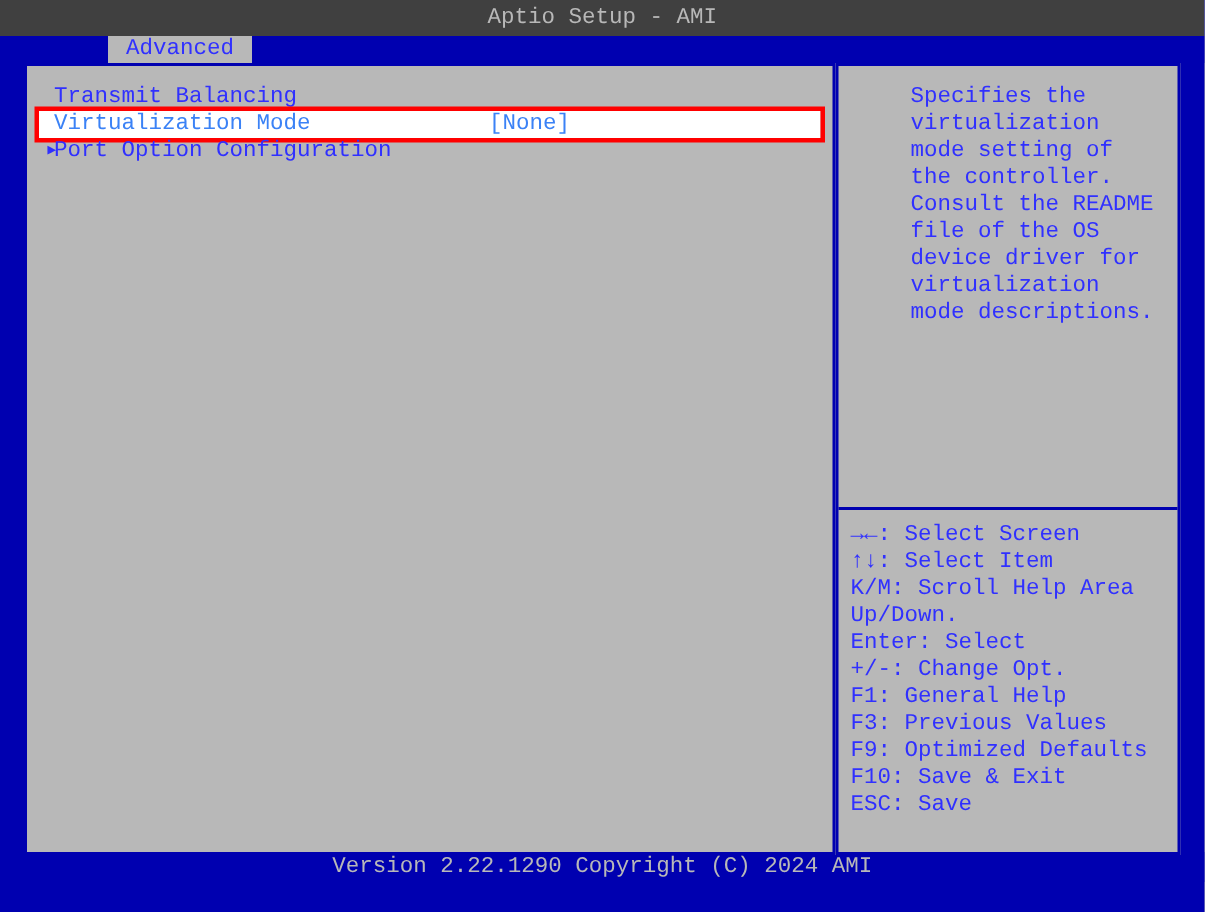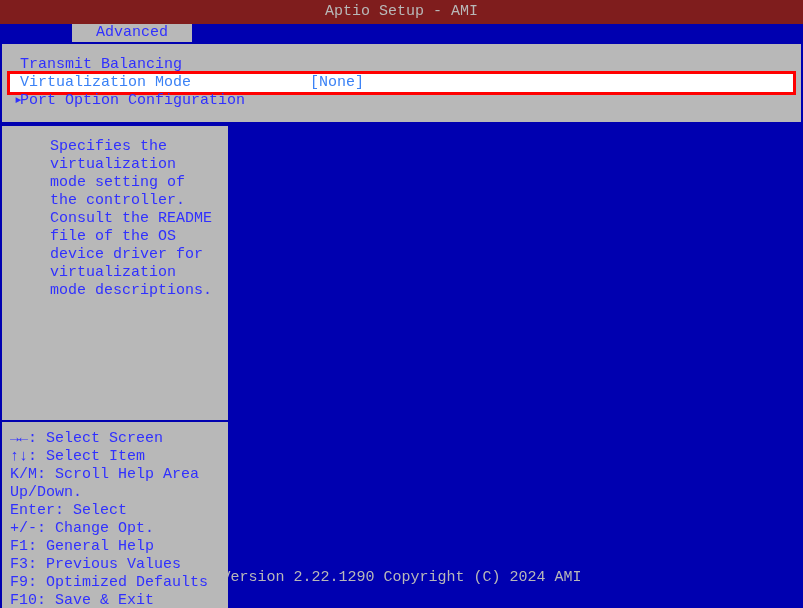--- a/index.html
+++ b/index.html
@@ -6,45 +6,44 @@
   body {
     width: 803px;
     height: 608px;
     background: #0000b0;
     font-family: "Courier New", monospace;
     font-size: 15px;
     overflow: hidden;
   }
   .title-bar {
     height: 24px;
-    background: #7f1d1d;
+    background: #404040;
     color: #b8b8b8;
     text-align: center;
     line-height: 24px;
     font-family: Liberation Mono, monospace;
   }
   .tab-row {
     height: 18px;
     background: #0000b0;
     padding-left: 72px;
   }
   .tab {
     display: inline-block;
     background: #b8b8b8;
     color: #3030ff;
-    padding: 0 24px;
+    padding: 0 12px;
     height: 18px;
     line-height: 18px;
   }
   .main {
     display: flex;
     height: 528px;
-    padding: 0 0;
+    padding: 0 16px;
     gap: 0;
-    flex-direction: column;
   }
   .panel {
     background: #b8b8b8;
     border: 2px solid #0000b0;
     padding: 12px 8px;
     color: #3030ff;
   }
   .left-panel {
     flex: 1;
     position: relative;

